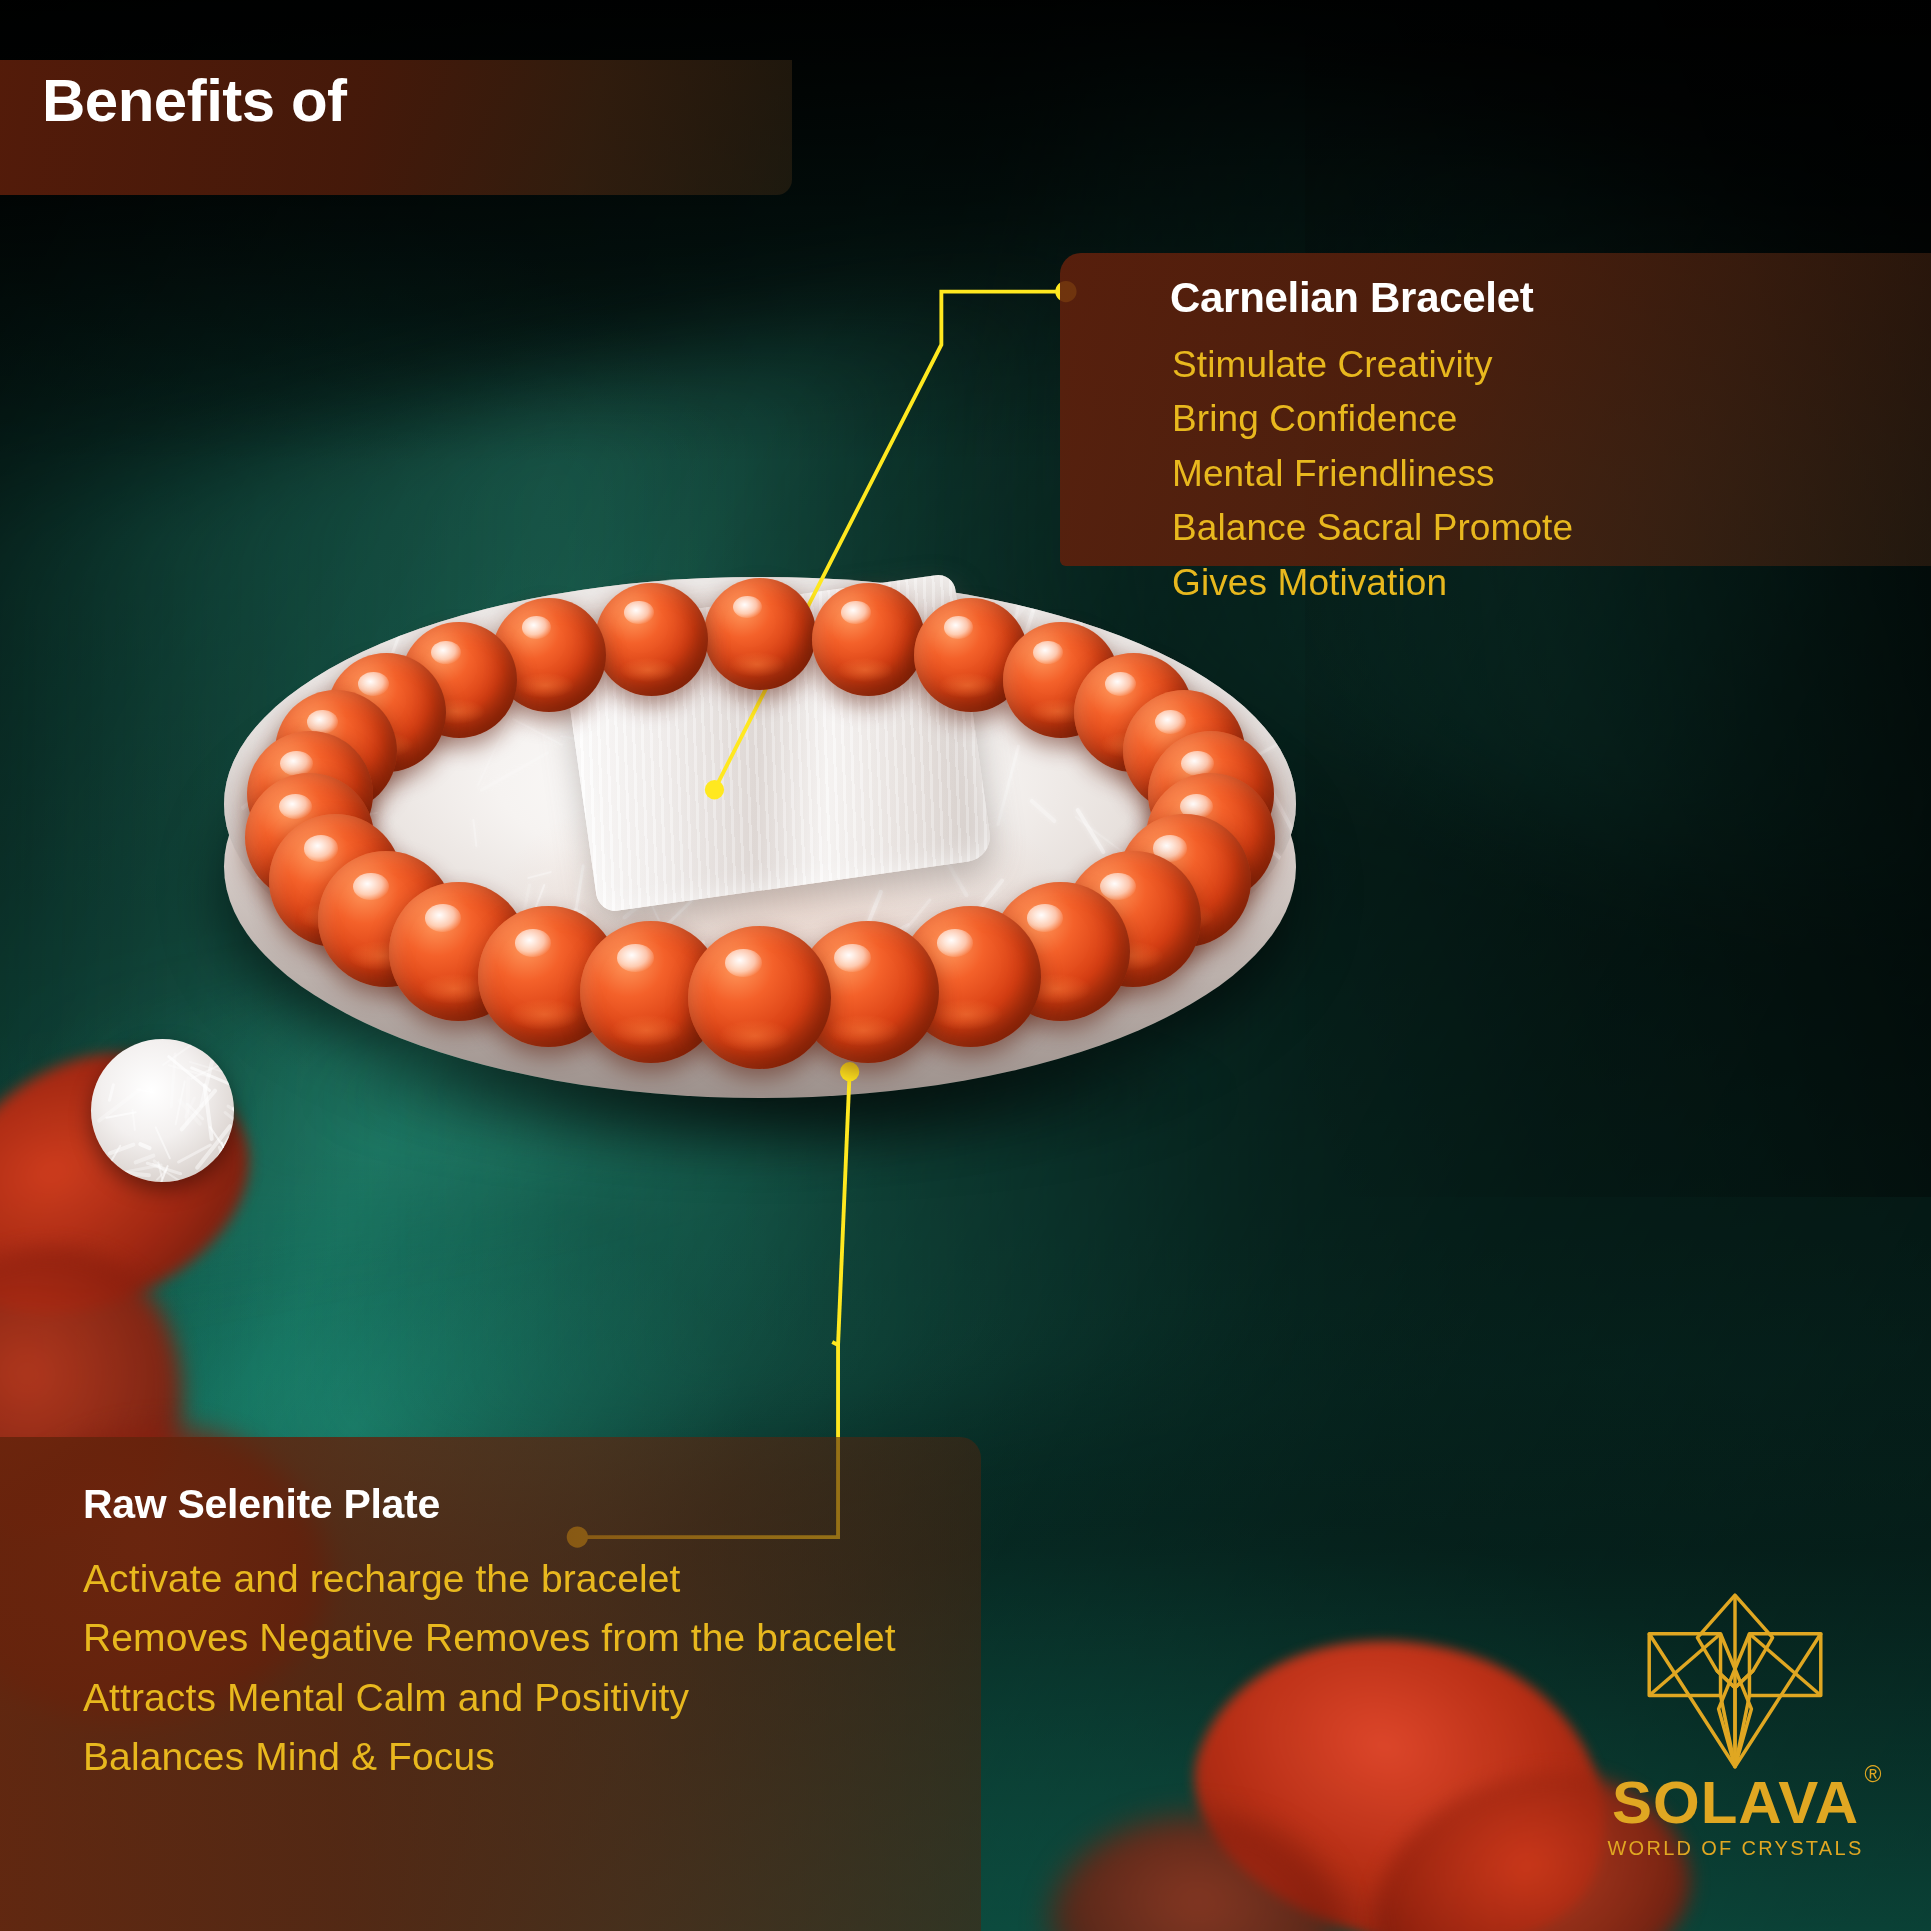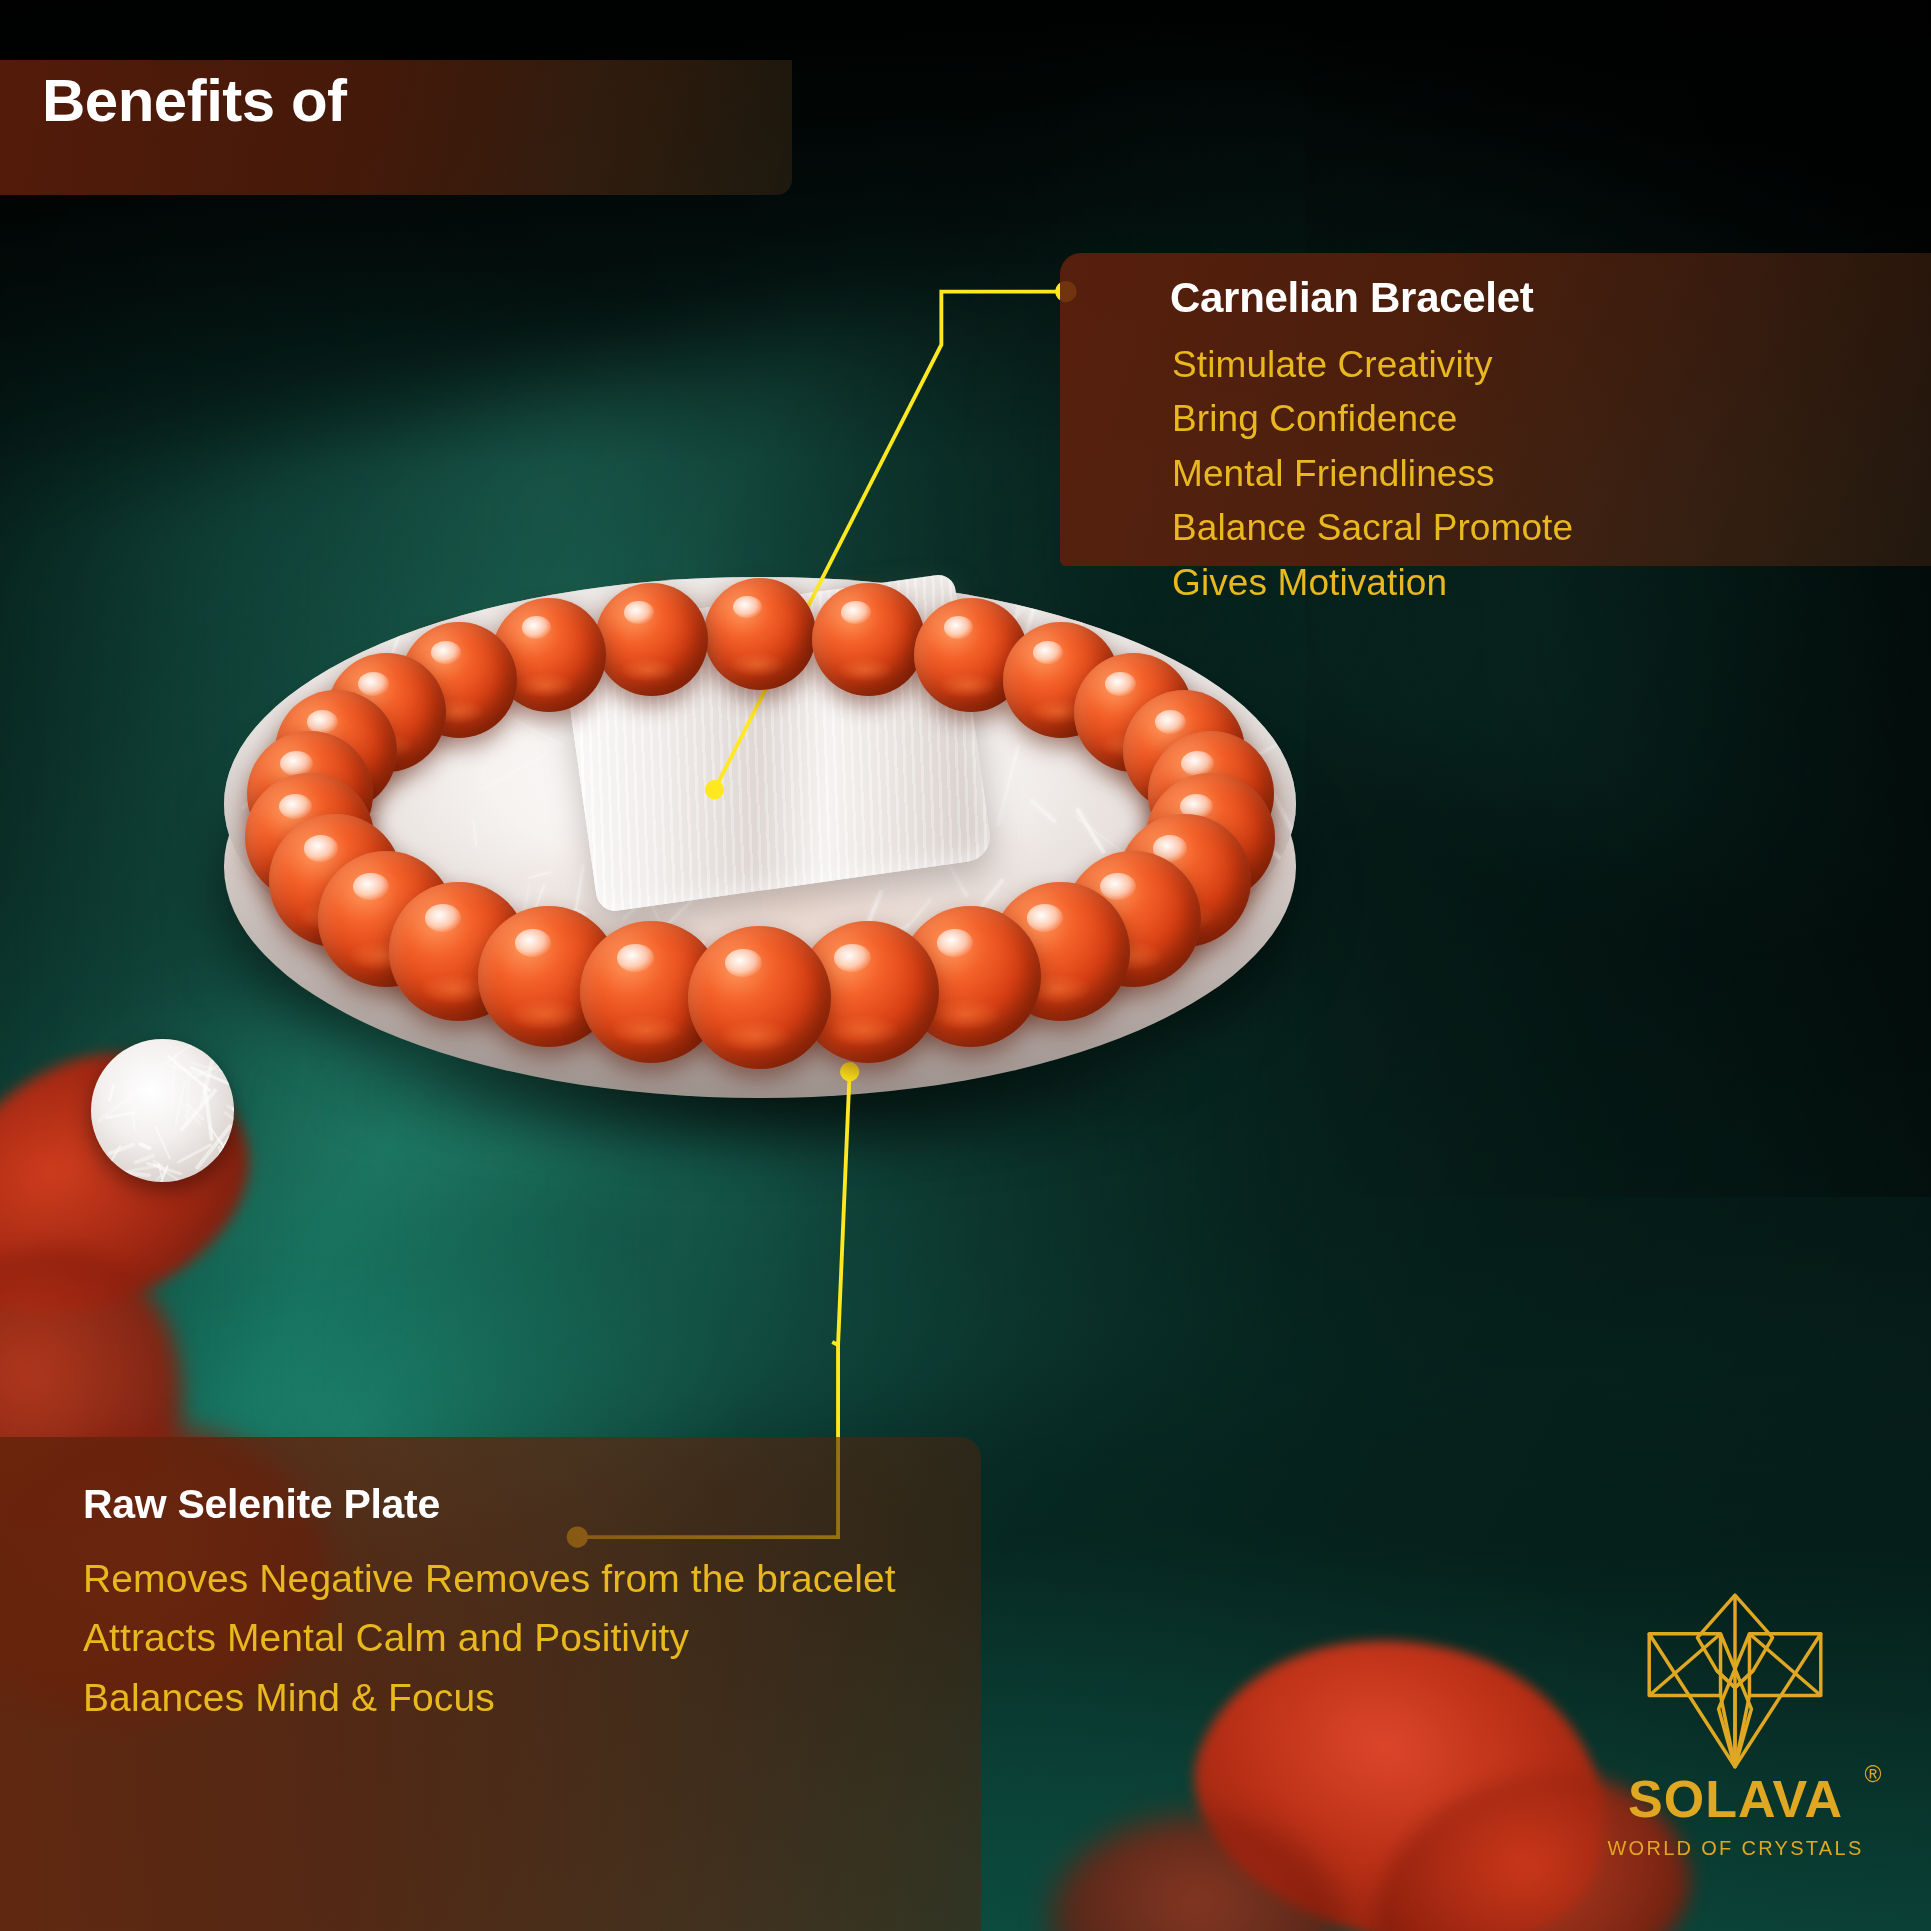--- a/index.html
+++ b/index.html
@@ -131,21 +131,21 @@
     box-shadow:0 7.7px 21px rgba(0,0,0,.42);}
   .thumb-circle .tf{position:absolute;background:rgba(255,255,255,.78);border-radius:1.9px;}
 
   
   .conn{position:absolute;left:0;top:0;width:1931px;height:1931px;pointer-events:none;}
 
   
   .logo{position:absolute;left:1576px;top:1591px;width:319px;height:319px;}
   .logo-mark{position:absolute;left:52px;top:0;width:214px;height:180px;}
   .logo-word{position:absolute;left:0;top:182px;width:319px;text-align:center;
-    font-size:52px;font-weight:bold;color:#e0a722;letter-spacing:1px;line-height:1;}
+    font-size:60px;font-weight:bold;color:#e0a722;letter-spacing:1px;line-height:1;}
   .logo-reg{position:absolute;right:13.5px;top:170px;font-size:23px;color:#e0a722;}
   .logo-tag{position:absolute;left:0;top:247px;width:319px;text-align:center;
     font-size:20px;color:#e0a722;letter-spacing:2.3px;line-height:1;}
 </style>
 </head>
 <body>
 
 <div id="stage">
 
   <div class="bg-base"></div>
@@ -432,20 +432,21 @@
       <div class="c-item">Bring Confidence</div>
       <div class="c-item">Mental Friendliness</div>
       <div class="c-item">Balance Sacral Promote</div>
       <div class="c-item">Gives Motivation</div>
     </div>
   </div>
 
   <div class="callout-bottom">
     <div class="c-title">Raw Selenite Plate</div>
     <div class="c-list">
+      <div class="c-item">Activate and recharge the bracelet</div>
       <div class="c-item">Removes Negative Removes from the bracelet</div>
       <div class="c-item">Attracts Mental Calm and Positivity</div>
       <div class="c-item">Balances Mind &amp; Focus</div>
     </div>
   </div>
 
   <div class="logo">
     <svg class="logo-mark" viewBox="0 0 222 186">
       <g fill="none" stroke="#e0a722" stroke-width="3.6" stroke-linejoin="round">
         <path d="M111 4 L150 48 L130 82 L111 100 L92 82 L72 48 Z"></path>

